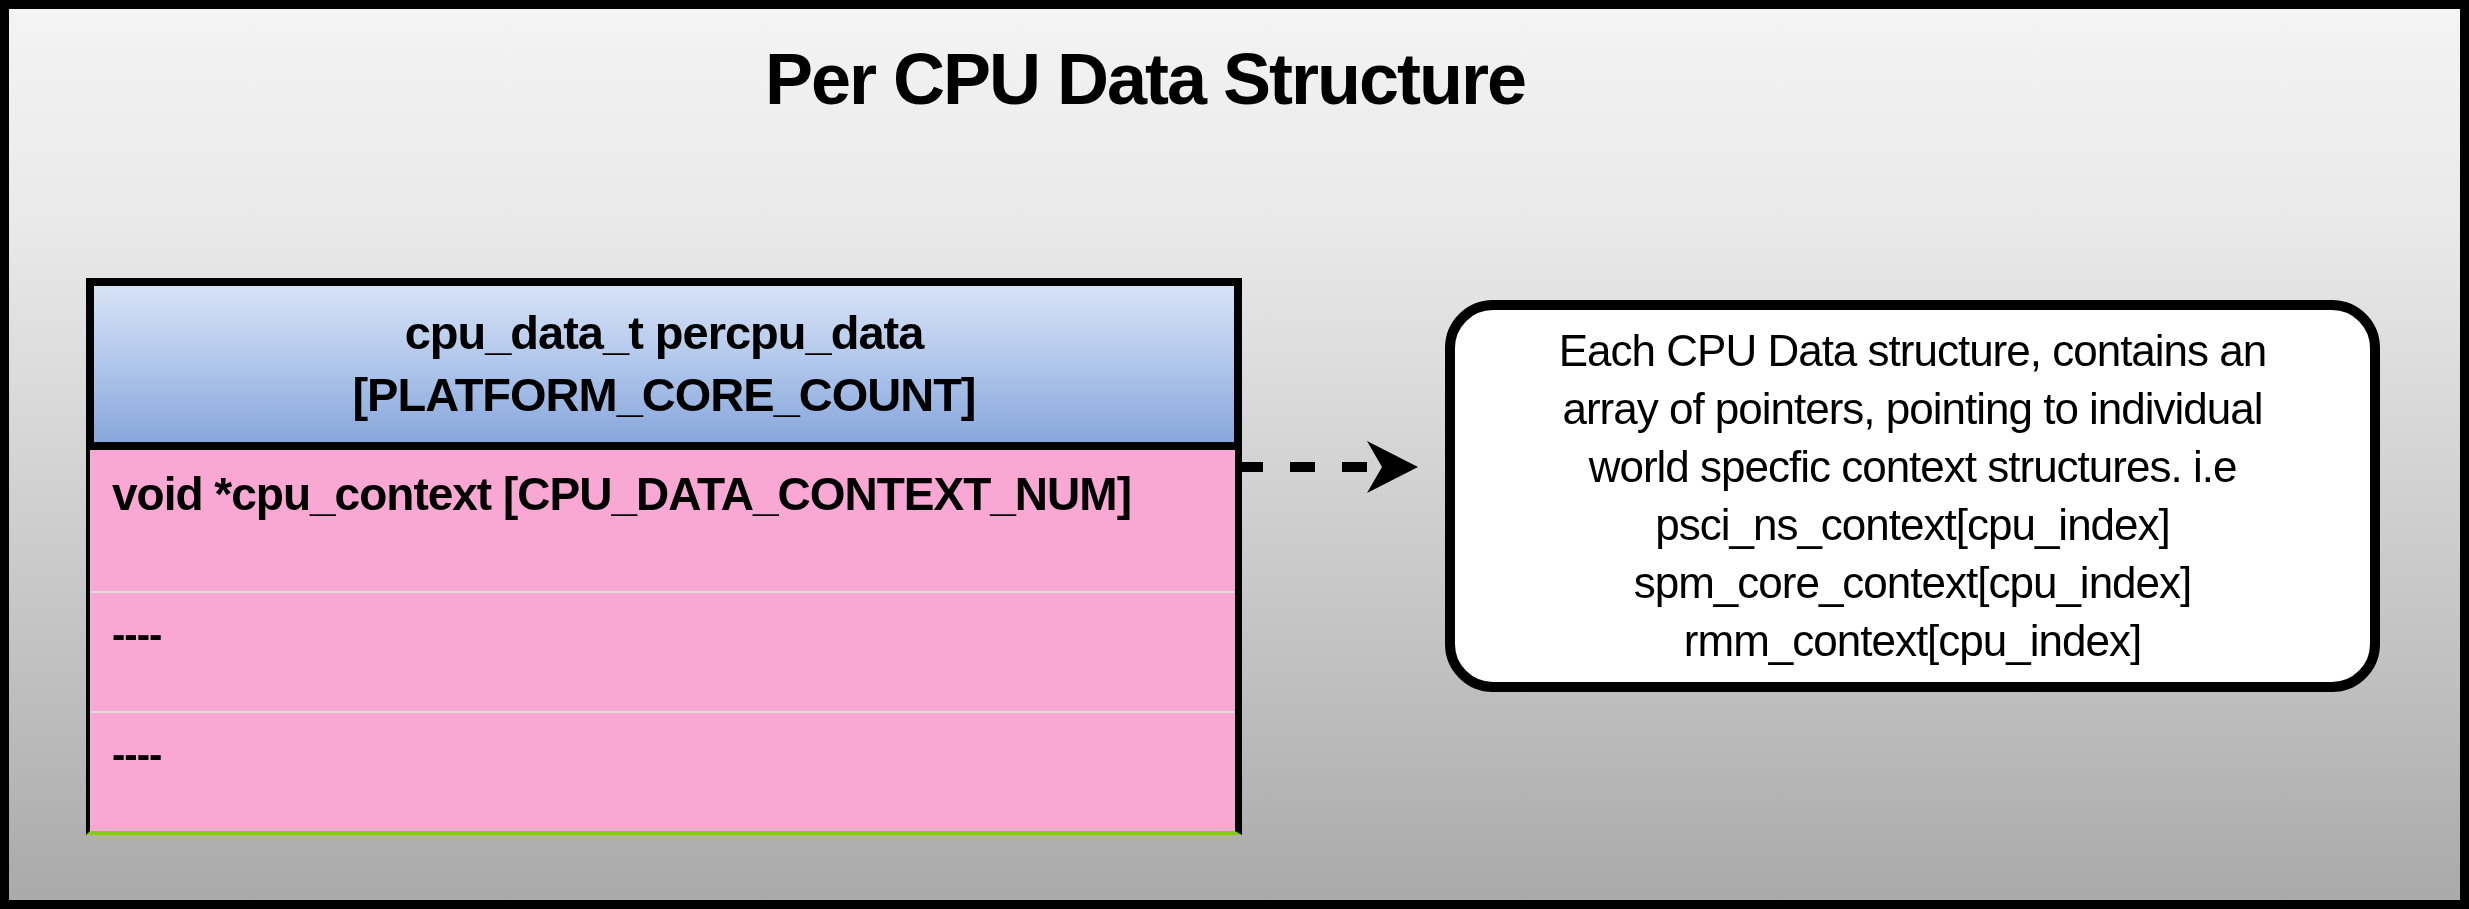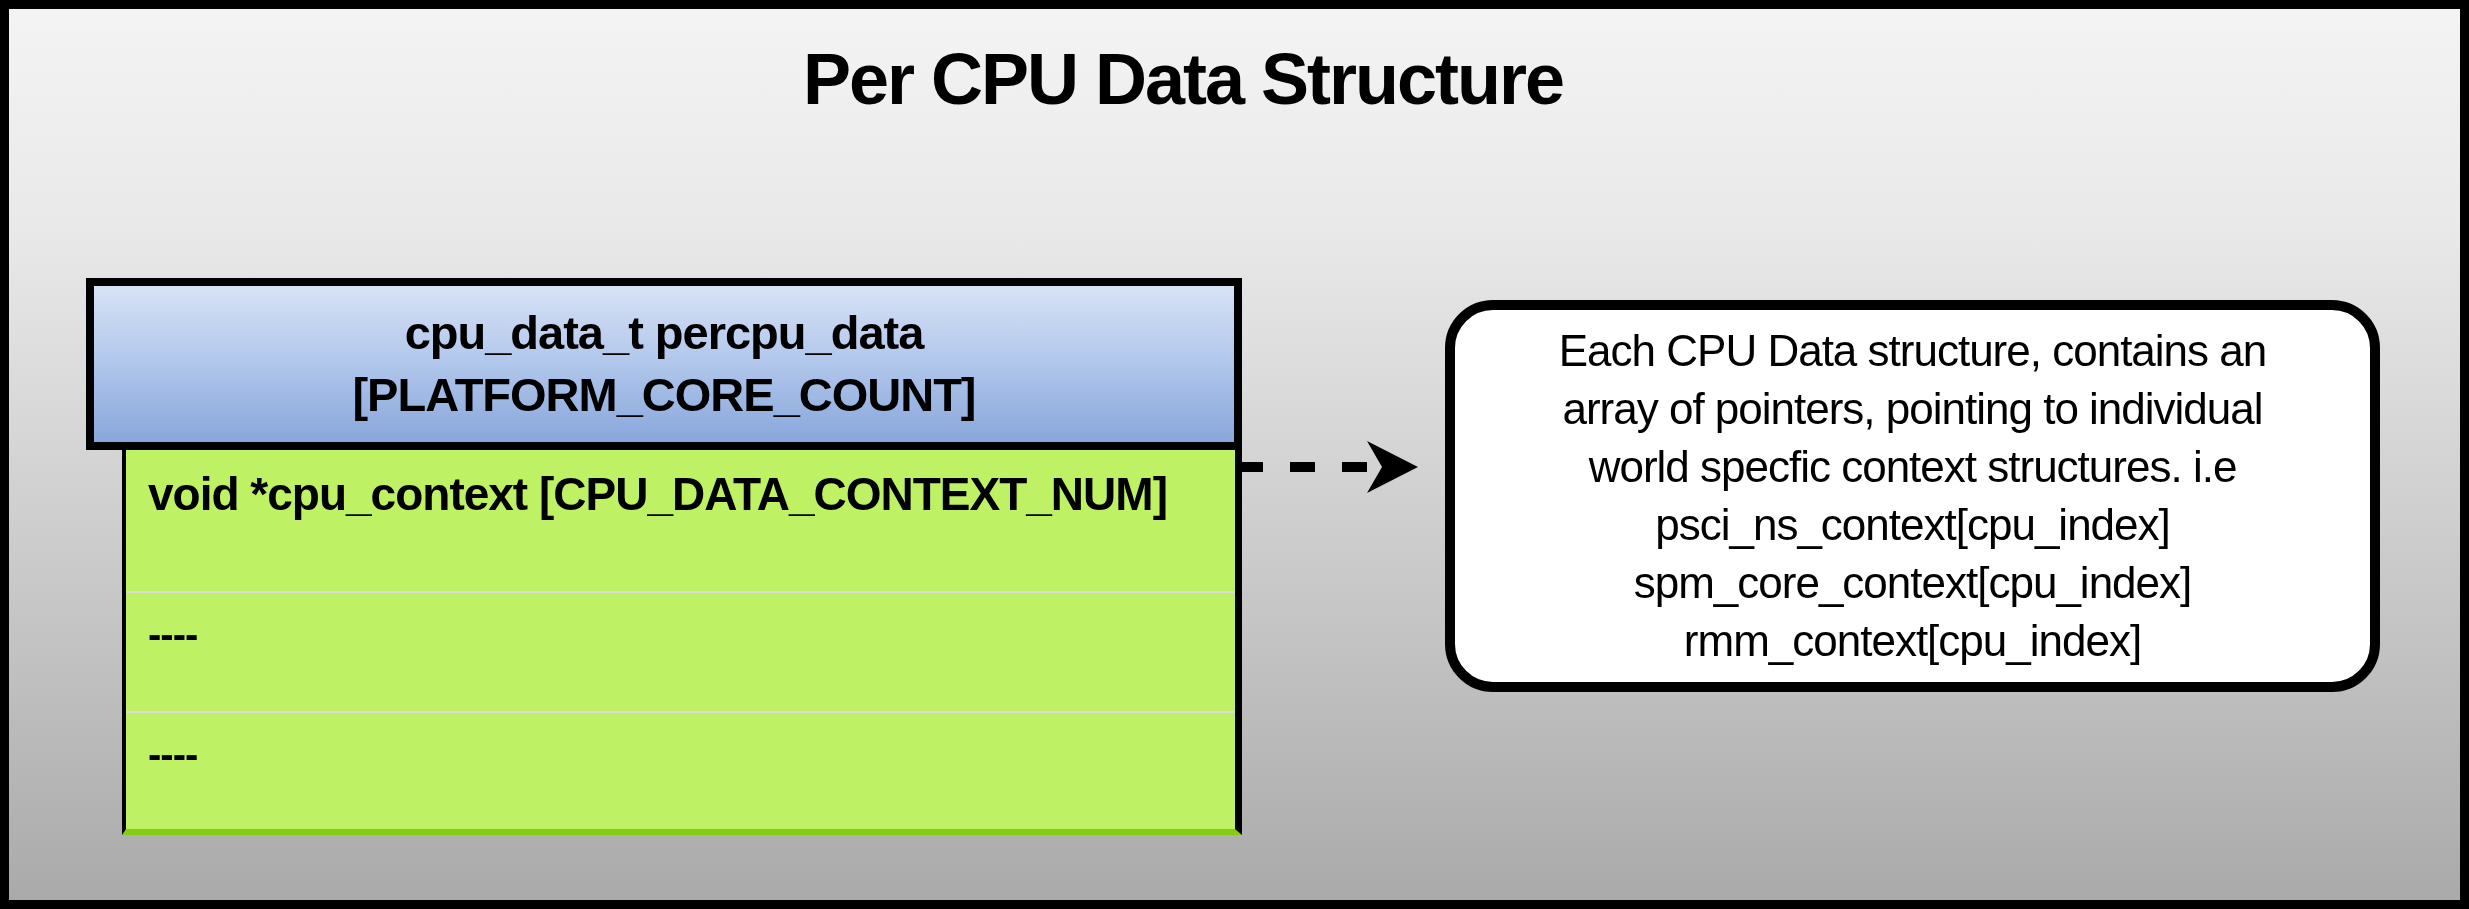--- a/index.html
+++ b/index.html
@@ -11,21 +11,21 @@
     background: linear-gradient(180deg, #f4f4f4 0%, #e9e9e9 25%, #cccccc 60%, #a9a9a9 100%);
   }
   .frame {
     position: absolute; inset: 0;
     border: 9px solid #000;
     pointer-events: none;
     box-sizing: border-box;
   }
   .title {
     position: absolute;
-    left: 1183px; top: 38px;
+    left: 1145px; top: 38px;
     transform: translateX(-50%);
     margin: 0;
     font-size: 72px; font-weight: bold; letter-spacing: -2px;
     color: #000; white-space: nowrap;
   }
   
   .cpu-table {
     position: absolute; left: 86px; top: 238px; width: 1156px;
     box-sizing: border-box;
   }
@@ -40,23 +40,23 @@
     line-height: 62px;
     white-space: pre-line;
     color: #000;
     margin-top: 40px;
   }
   .cpu-table .tbody {
     box-sizing: border-box;
     height: 385px;
     border-left: 4px solid #000;
     border-right: 7px solid #000;
-    border-bottom: 6px solid #84cc16;
-    background: #bef264;
-    display: flex; flex-direction: column; margin-left: 36px;
+    border-bottom: 4px solid #84cc16;
+    background: #f9a8d4;
+    display: flex; flex-direction: column;
   }
   .row {
     box-sizing: border-box;
     padding: 17px 22px 0 22px;
     font-weight: bold; color: #000;
     letter-spacing: -1px;
     white-space: nowrap;
   }
   .row-main { height: 141px; font-size: 46px; }
   .row-dash { height: 118px; font-size: 40px; padding-top: 19px; }

